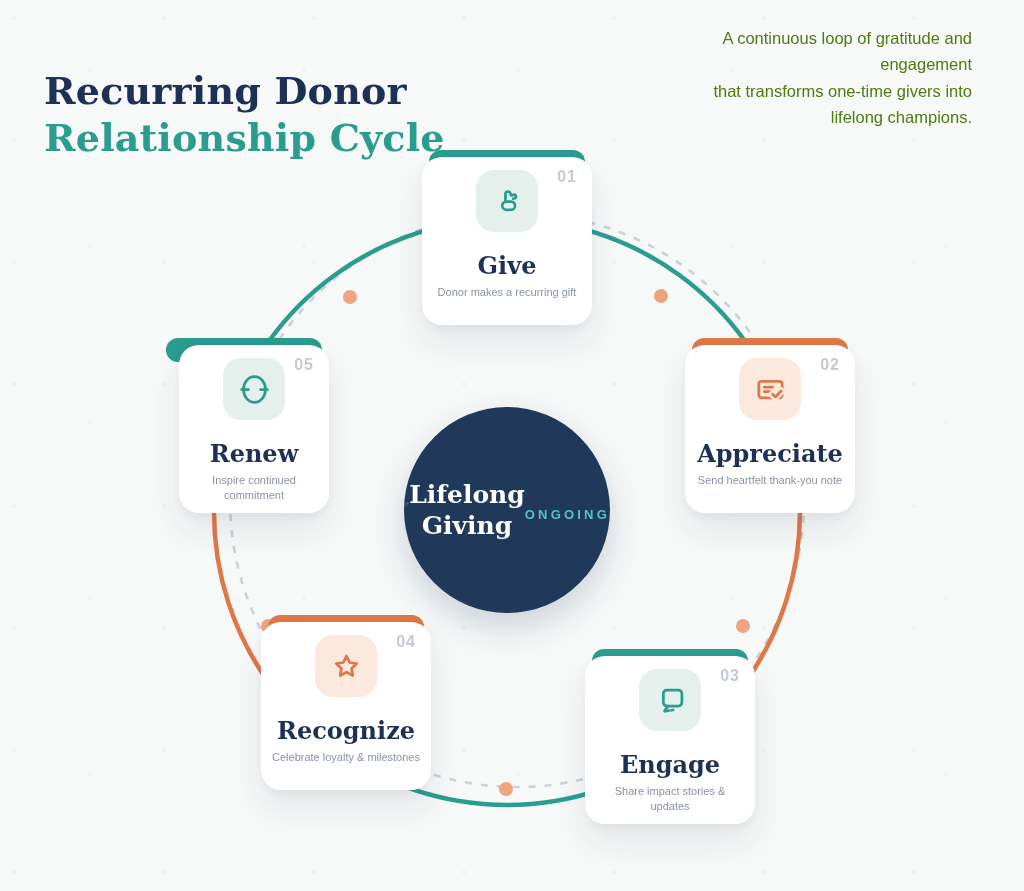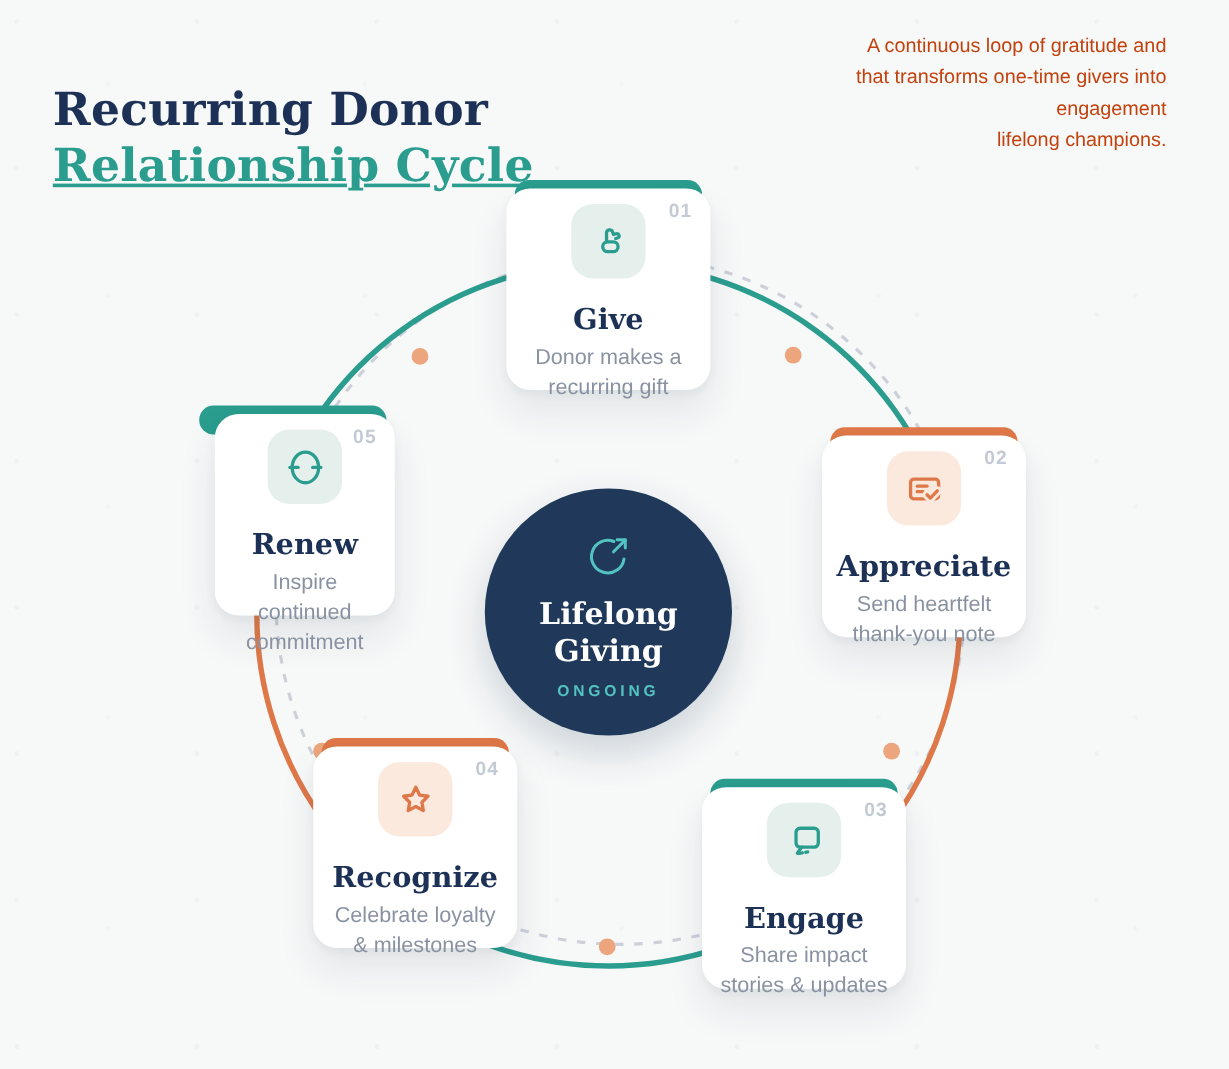--- a/index.html
+++ b/index.html
@@ -16,24 +16,24 @@
   }
   .serif { font-family:"DejaVu Serif","Liberation Serif",serif; }
 
   
   .main-title {
     position:absolute; left:44px; top:27px;
     font-family:"DejaVu Serif","Liberation Serif",serif;
     font-weight:bold; font-size:38px; line-height:1.24; letter-spacing:.2px;margin-top:40px;
   }
   .title-l1 { color:#1C3155; }
-  .title-l2 { color:#2A9D8F;text-decoration:underline; }
+  .title-l2 { color:#2A9D8F; }
   .tagline {
     position:absolute; top:25px; right:52px;
-    text-align:right; font-size:16.5px; line-height:1.6; color:#c2410c;
+    text-align:right; font-size:16.5px; line-height:1.6; color:#4d7c0f;
   }
 
   
   svg.ring { position:absolute; left:0; top:0; z-index:1; }
 
   
   .card { position:absolute; width:170px; height:168px; z-index:2; }
   .card .bar {
     position:absolute; top:-7px; left:7px; right:7px; height:24px;
     border-radius:12px; z-index:0;
@@ -53,28 +53,28 @@
     display:flex; align-items:center; justify-content:center;
   }
   .icon-box.teal   { background:#E5F0ED; }
   .icon-box.orange { background:#FBE9DE; }
   .icon-box svg { width:33px; height:33px; }
   .card-title {
     margin-top:32px; font-size:24px; font-weight:bold; color:#1C3155;
   }
   .card-desc {
     margin-top:5px; padding:0 11px;
-    font-size:18px; line-height:1.38; color:#8A92A2;
+    font-size:11px; line-height:1.38; color:#8A92A2;
   }
 
   
   .center-circle {
     position:absolute; left:404px; top:407px; width:206px; height:206px;
     border-radius:50%; background:#20395B; z-index:3;
-    display:flex; flex-direction:column; align-items:center; justify-content:center;
+    display:flex; flex-direction:row; align-items:center; justify-content:center;
     box-shadow:0 14px 34px rgba(32,58,92,.20);
   }
   .center-circle svg { width:46px; height:46px; margin-bottom:12px; }
   .center-title {
     color:#FFFFFF; font-size:25px; font-weight:bold; text-align:center;
     line-height:1.26; width:132px;
   }
   .center-badge {
     margin-top:9px; color:#53C3C1; font-size:13px; font-weight:bold;
     letter-spacing:3.2px;
@@ -83,22 +83,22 @@
 </head>
 <body>
 
 <div class="main-title">
   <div class="title-l1">Recurring Donor</div>
   <div class="title-l2">Relationship Cycle</div>
 </div>
 
 <div class="tagline">
   <div>A continuous loop of gratitude and</div>
+  <div>engagement</div>
   <div>that transforms one-time givers into</div>
-  <div>engagement</div>
   <div>lifelong champions.</div>
 </div>
 
 <svg class="ring" width="1024" height="891" viewBox="0 0 1024 891">
 
   <circle cx="517" cy="500" r="287" fill="none" stroke="#CBD0D9" stroke-width="2.6" stroke-dasharray="7 9"></circle>
 
   <path d="M 507 219 A 293 293 0 0 1 785.66 421.46" fill="none" stroke="#2A9D8F" stroke-width="4.5" stroke-linecap="round"></path>
   <path d="M 785.66 421.46 A 293 293 0 0 1 679.22 749.04" fill="none" stroke="#DE7849" stroke-width="4.5" stroke-linecap="round"></path>
   <path d="M 679.22 749.04 A 293 293 0 0 1 334.78 749.04" fill="none" stroke="#2A9D8F" stroke-width="4.5" stroke-linecap="round"></path>
@@ -120,21 +120,21 @@
       <svg viewBox="0 0 24 24" fill="none" stroke="#2A9D8F" stroke-width="2" stroke-linecap="round" stroke-linejoin="round">
         <path d="M10.5 12V6.7a1.9 1.9 0 0 1 3.7-.6l.5 1.5 1.7-.5a1.35 1.35 0 0 1 .75 2.6l-1.1.3"></path>
         <rect x="8.2" y="12" width="9.3" height="6" rx="3"></rect>
       </svg>
     </div>
     <div class="card-title serif">Give</div>
     <div class="card-desc">Donor makes a recurring gift</div>
   </div>
 </div>
 
-<div class="card" style="left:685px; top:363px;">
+<div class="card" style="left:685px; top:345px;">
   <div class="bar" style="background:#DE7849;"></div>
   <div class="body">
     <div class="num">02</div>
     <div class="icon-box orange">
       <svg viewBox="0 0 24 24" fill="none" stroke="#DE7849" stroke-width="2" stroke-linecap="round" stroke-linejoin="round">
         <rect x="3.5" y="6" width="17" height="12" rx="2"></rect>
         <path d="M7.5 10.3h6M7.5 13.6h3.6"></path>
         <path d="M13.5 15.5l2 2 4.2-4.4" stroke="#FBE9DE" stroke-width="5.5"></path>
         <path d="M13.5 15.5l2 2 4.2-4.4"></path>
       </svg>

